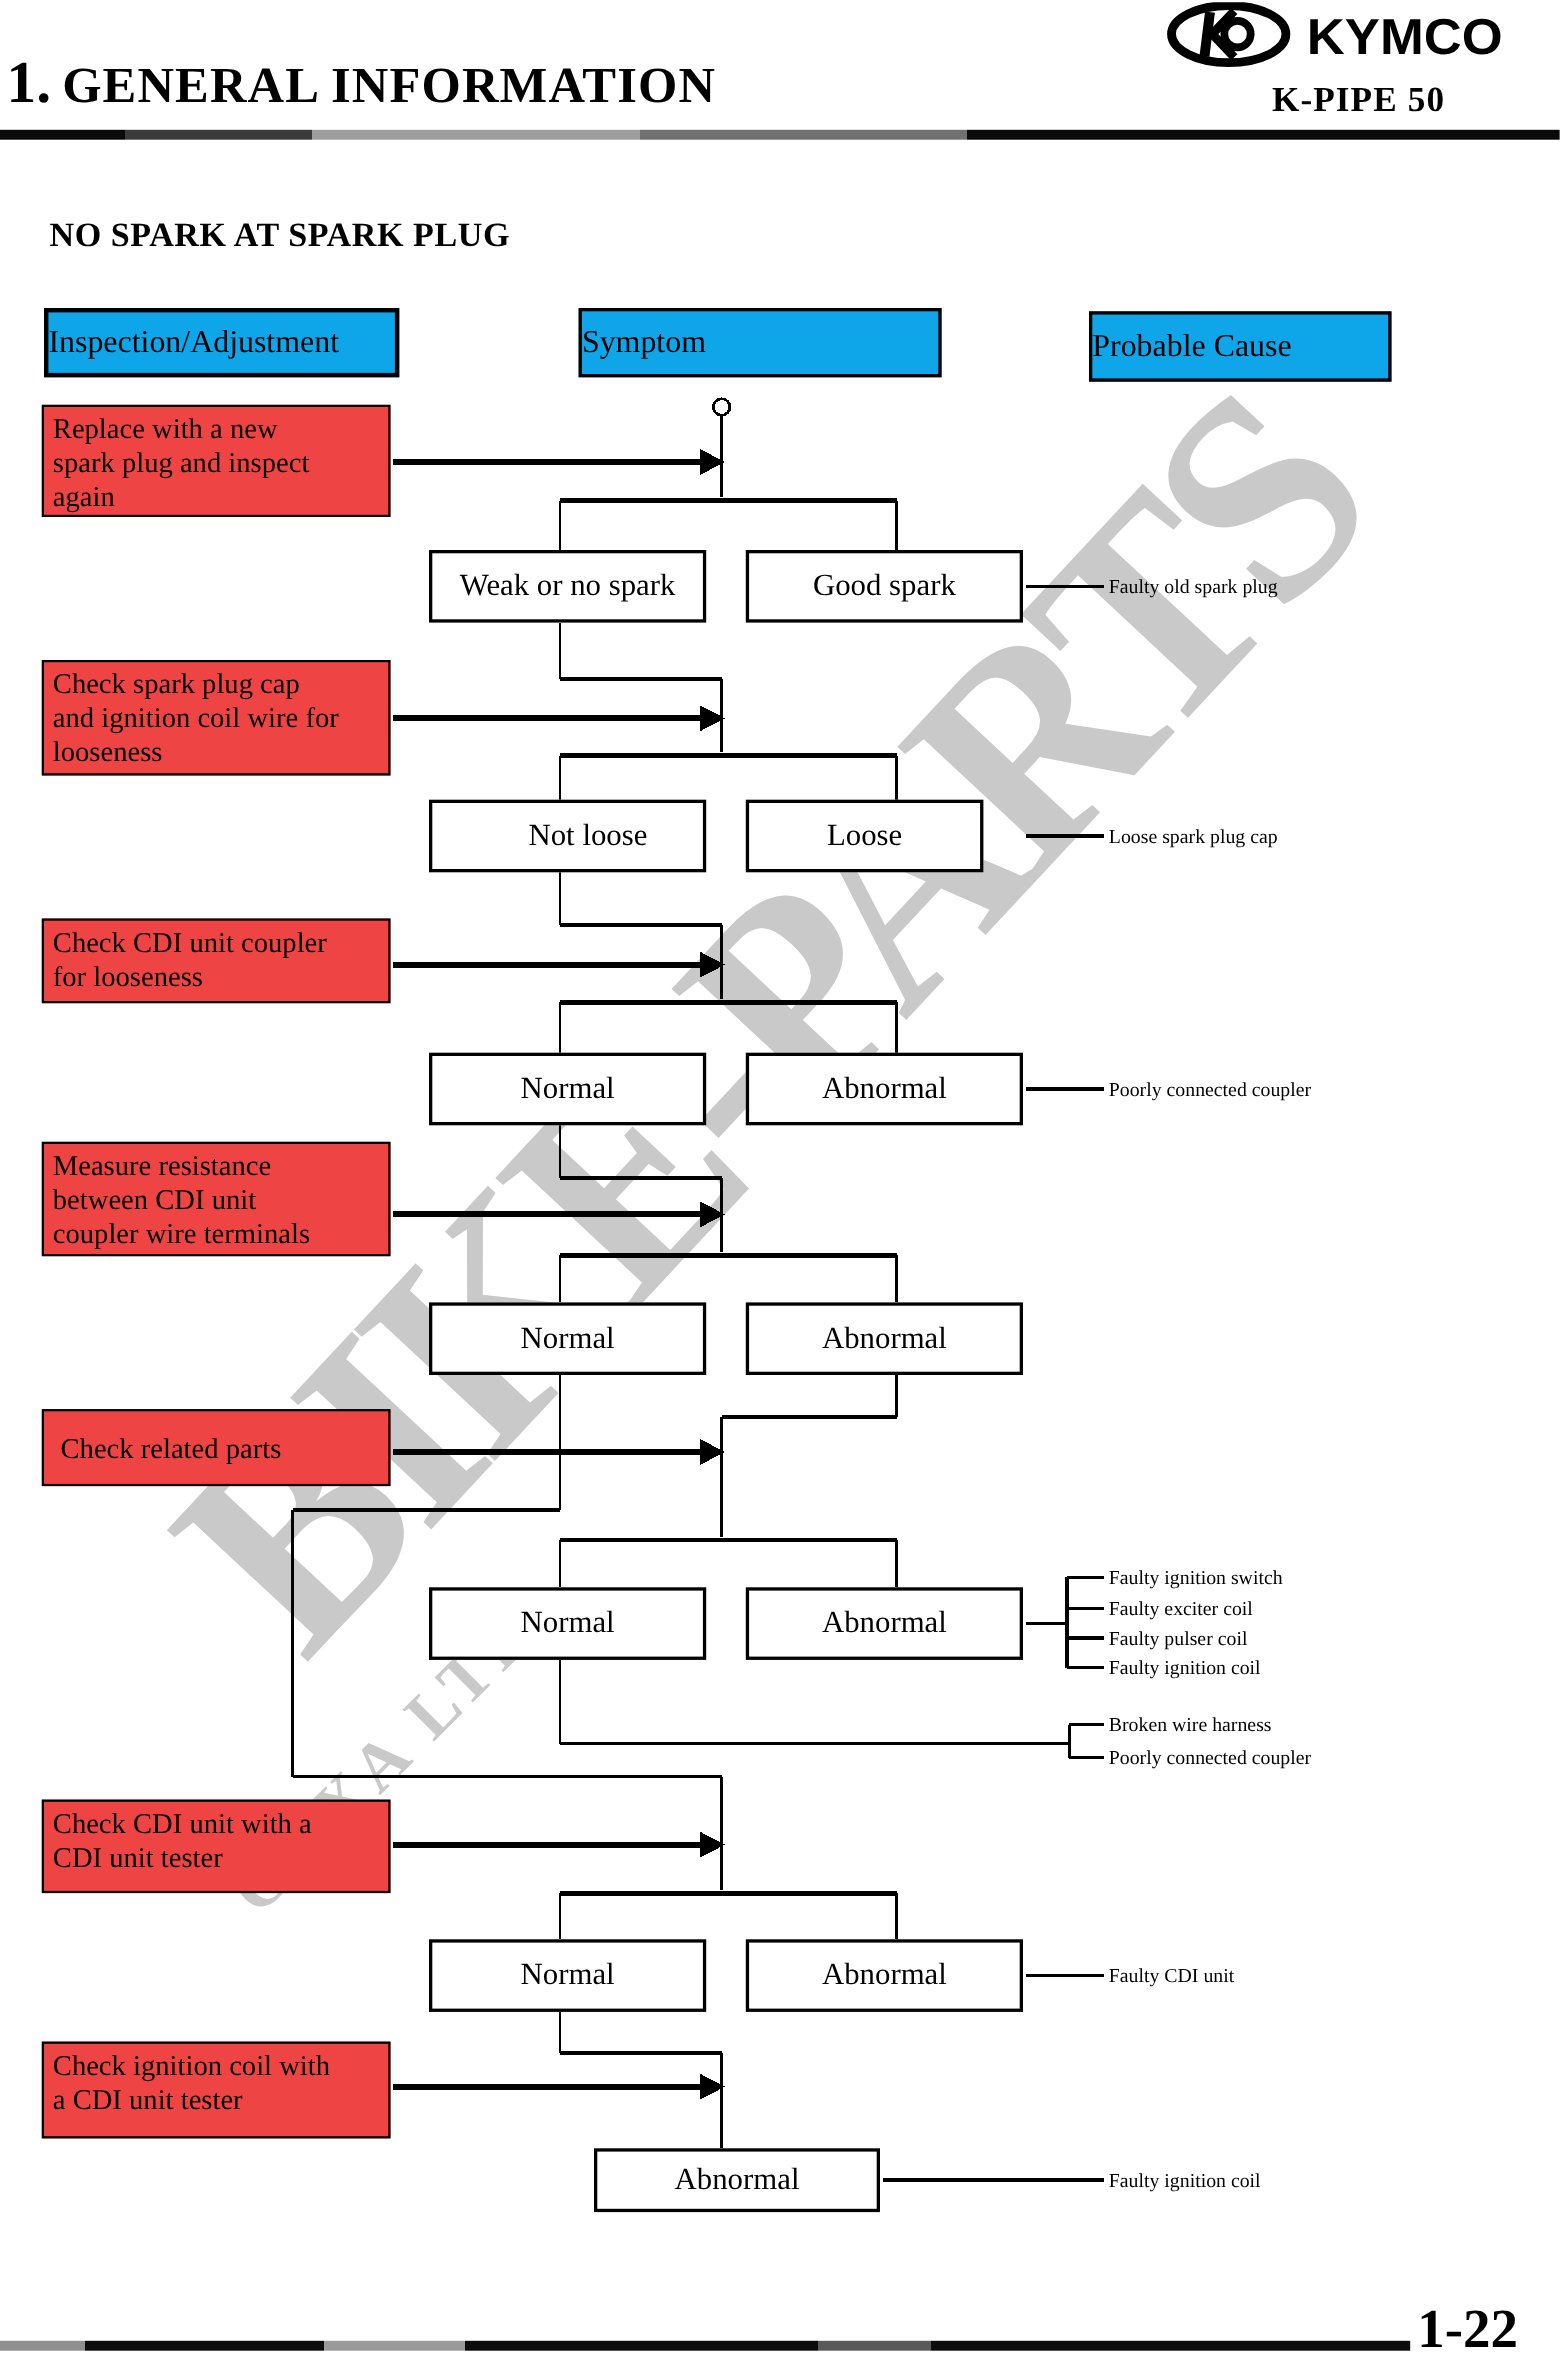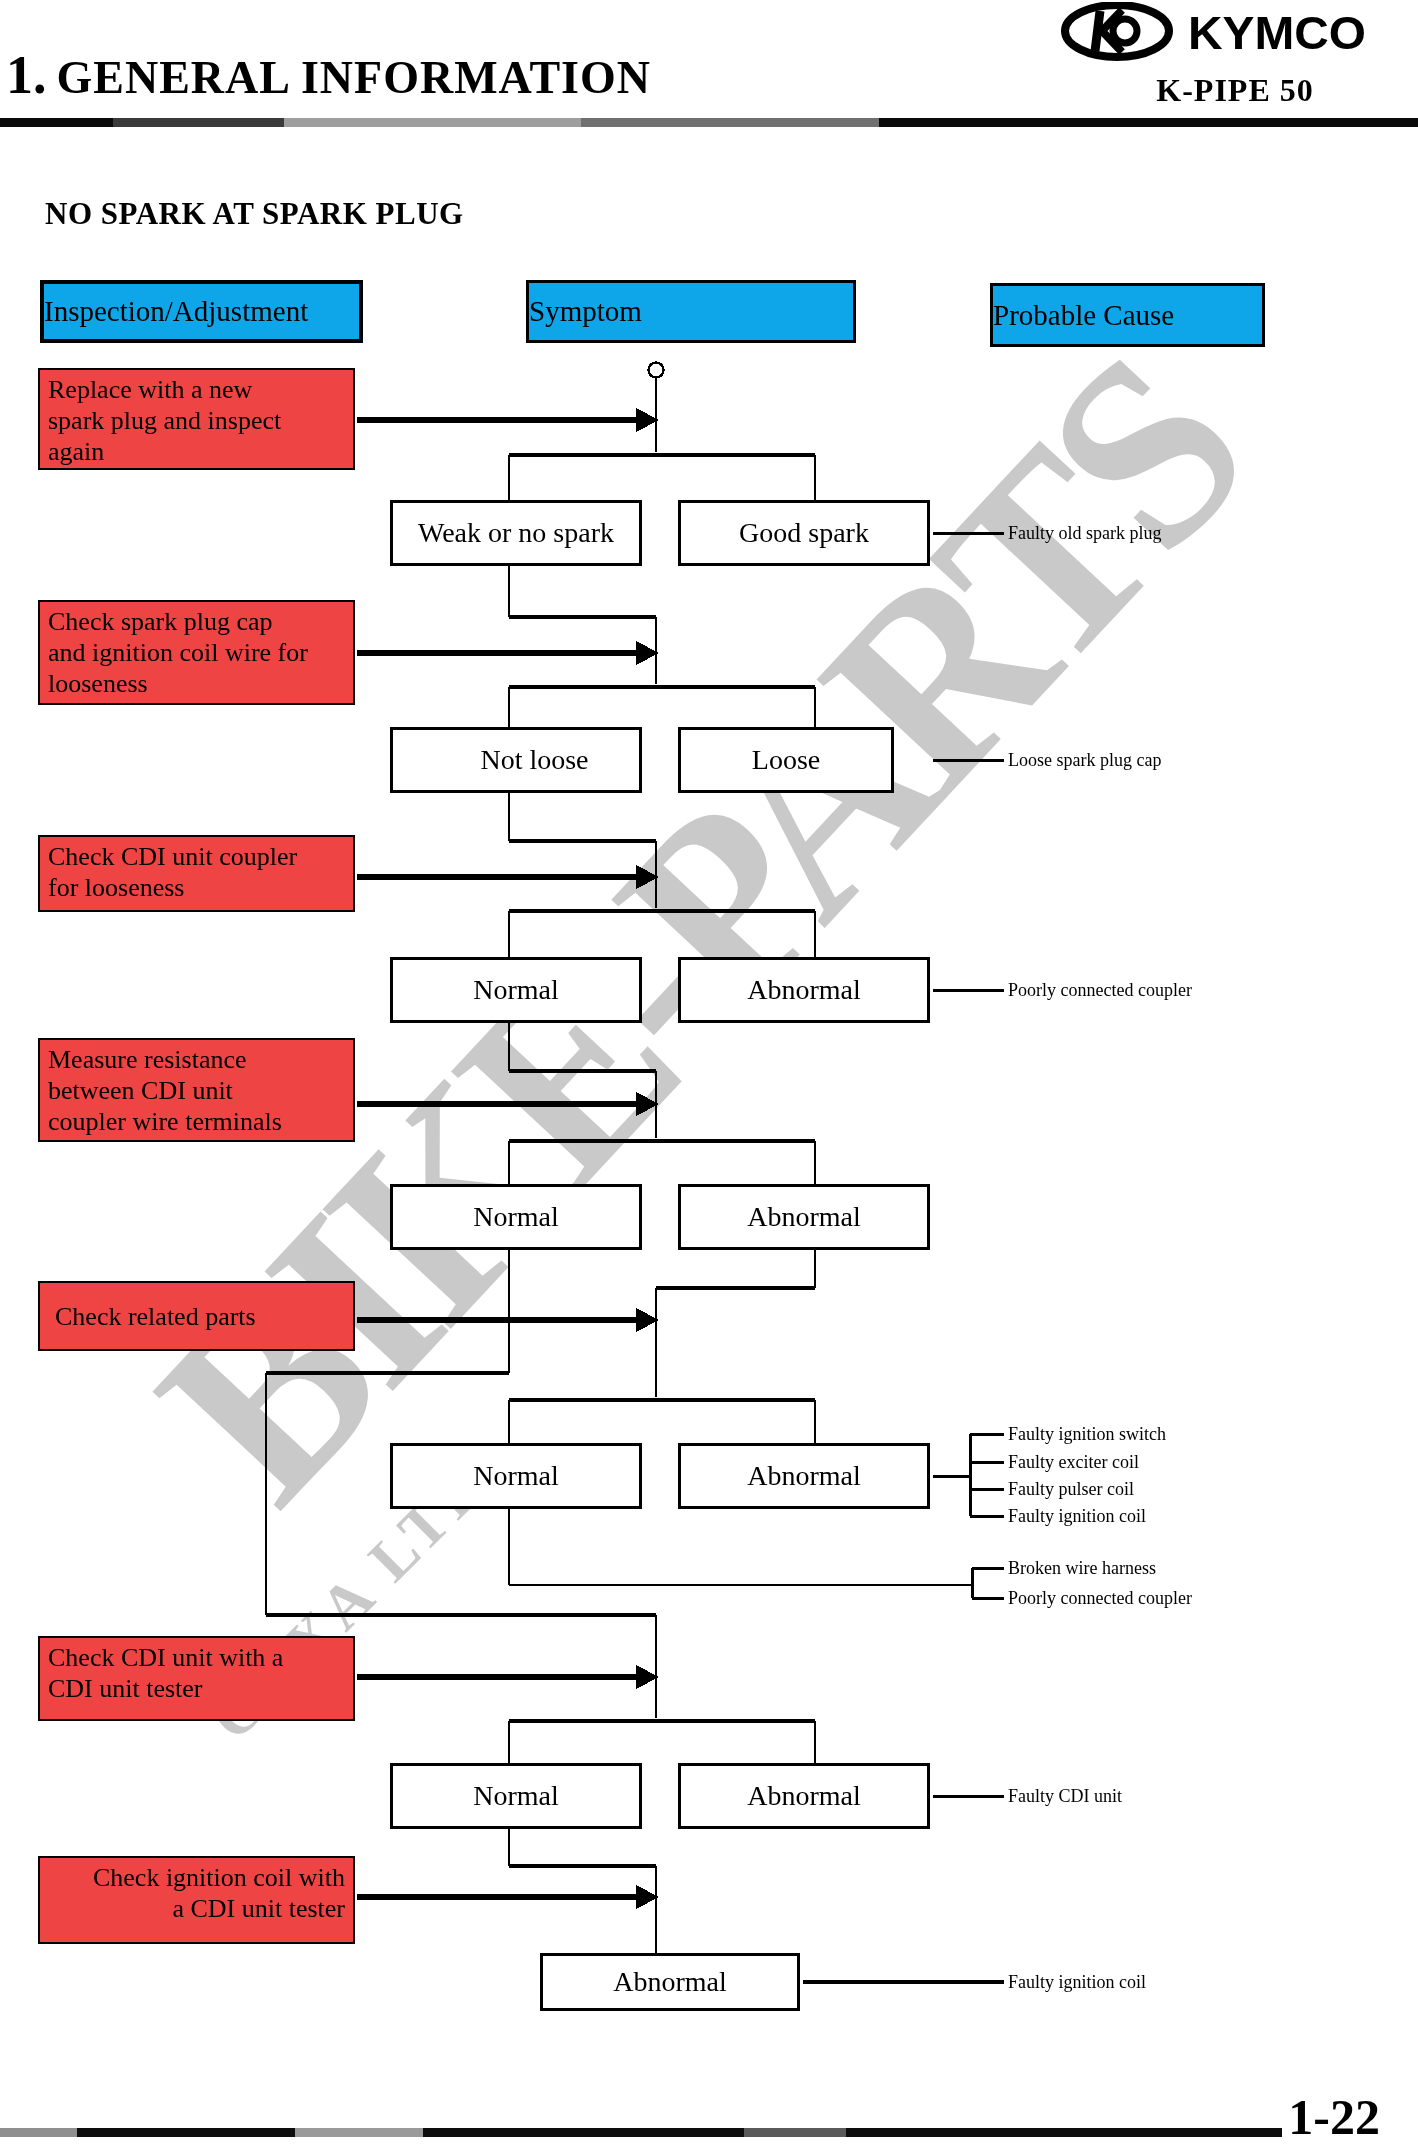--- a/index.html
+++ b/index.html
@@ -149,21 +149,21 @@
   <div>between CDI unit</div>
   <div>coupler wire terminals</div>
 </div>
 <div class="abs ibox vcenter" style="left:38px;top:1281px;width:317px;height:70px;">
   <div>Check related parts</div>
 </div>
 <div class="abs ibox" style="left:38px;top:1636px;width:317px;height:85px;">
   <div>Check CDI unit with a</div>
   <div>CDI unit tester</div>
 </div>
-<div class="abs ibox" style="left:38px;top:1856px;width:317px;height:88px;text-align:right;">
+<div class="abs ibox" style="left:38px;top:1856px;width:317px;height:88px;">
   <div>Check ignition coil with</div>
   <div>a CDI unit tester</div>
 </div>
 
 <div class="abs sbox" style="left:390px;top:500px;width:252px;height:66px;">
     <span>Weak or no spark</span>
   </div>
 <div class="abs sbox" style="left:678px;top:500px;width:252px;height:66px;">
     <span>Good spark</span>
   </div>

